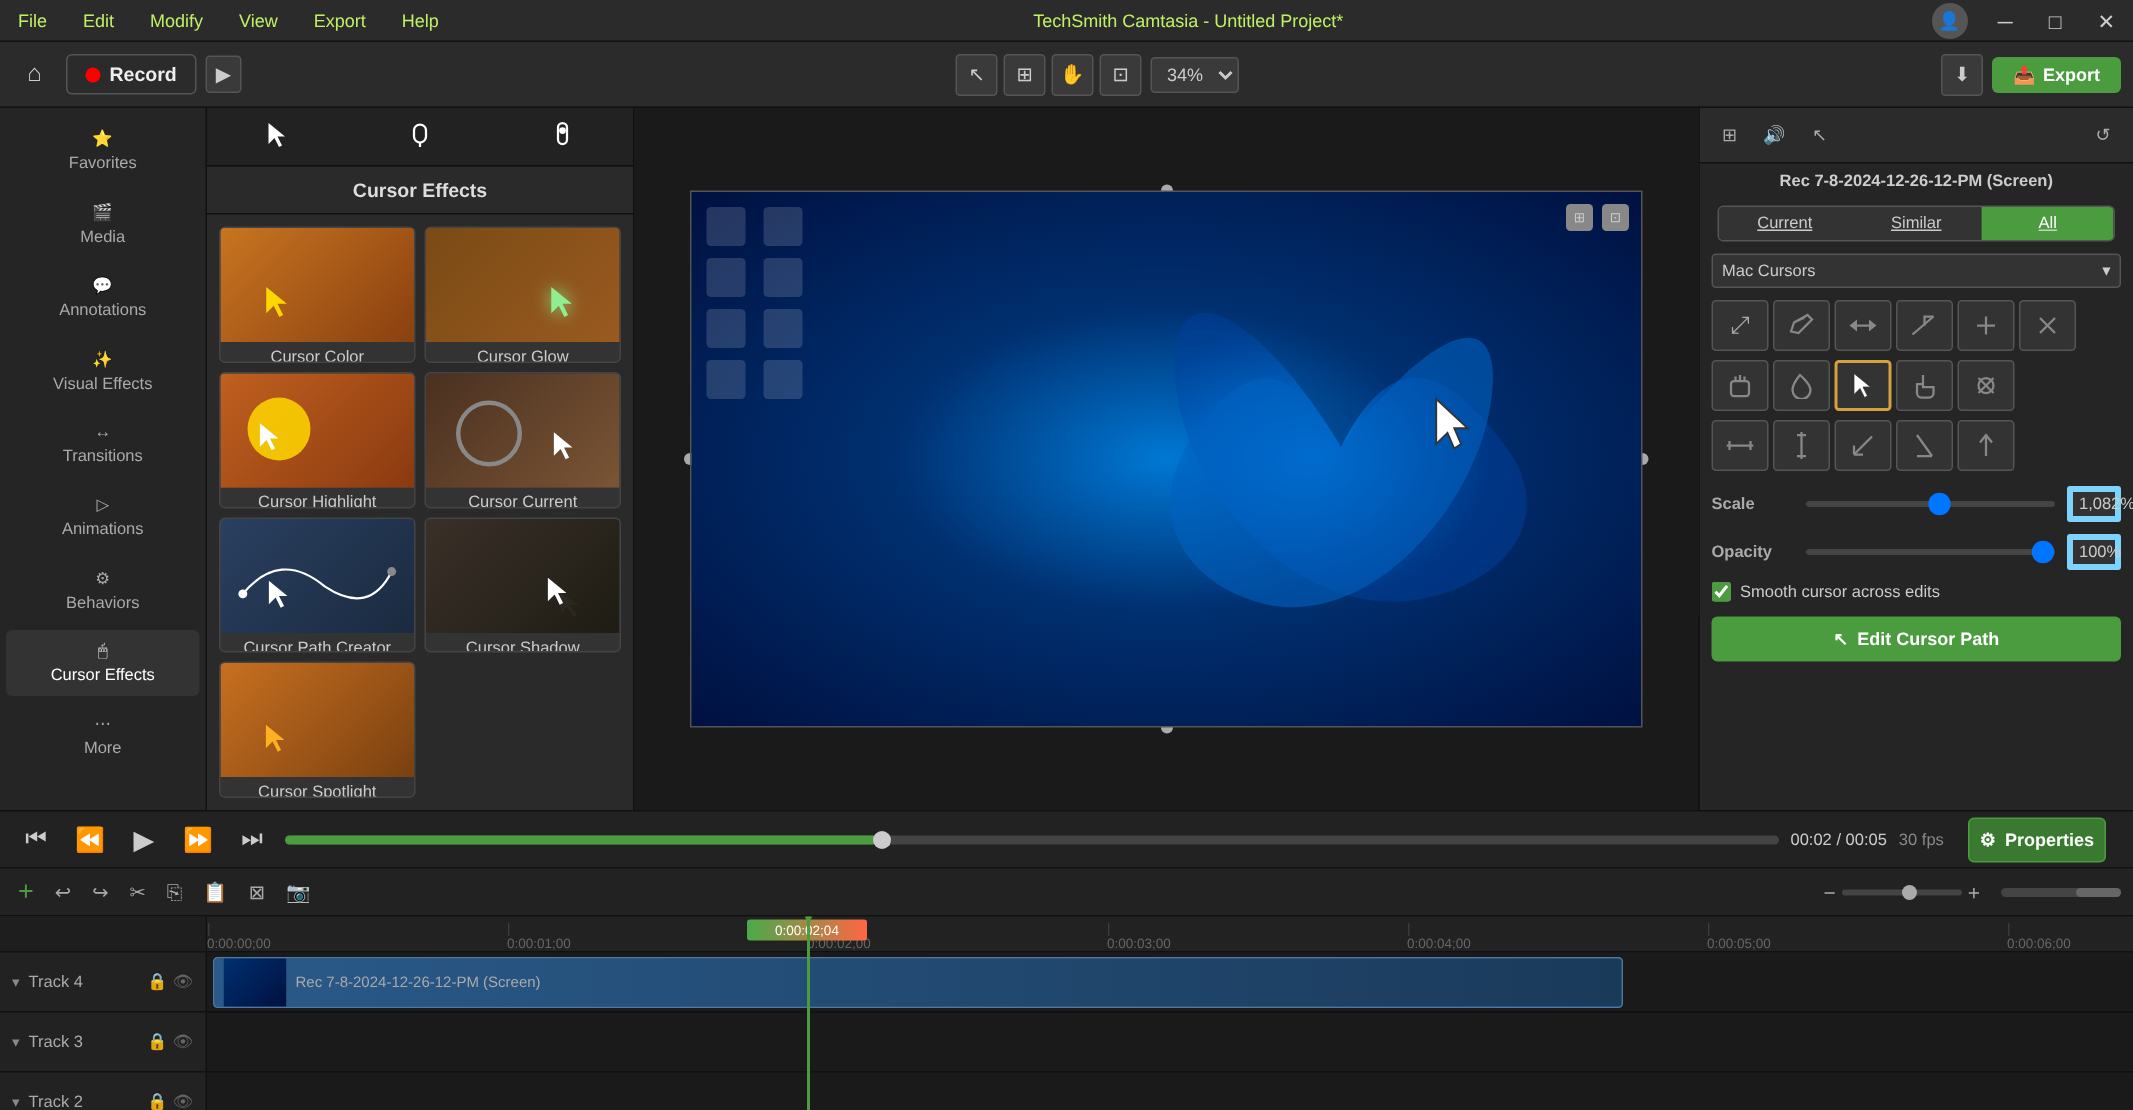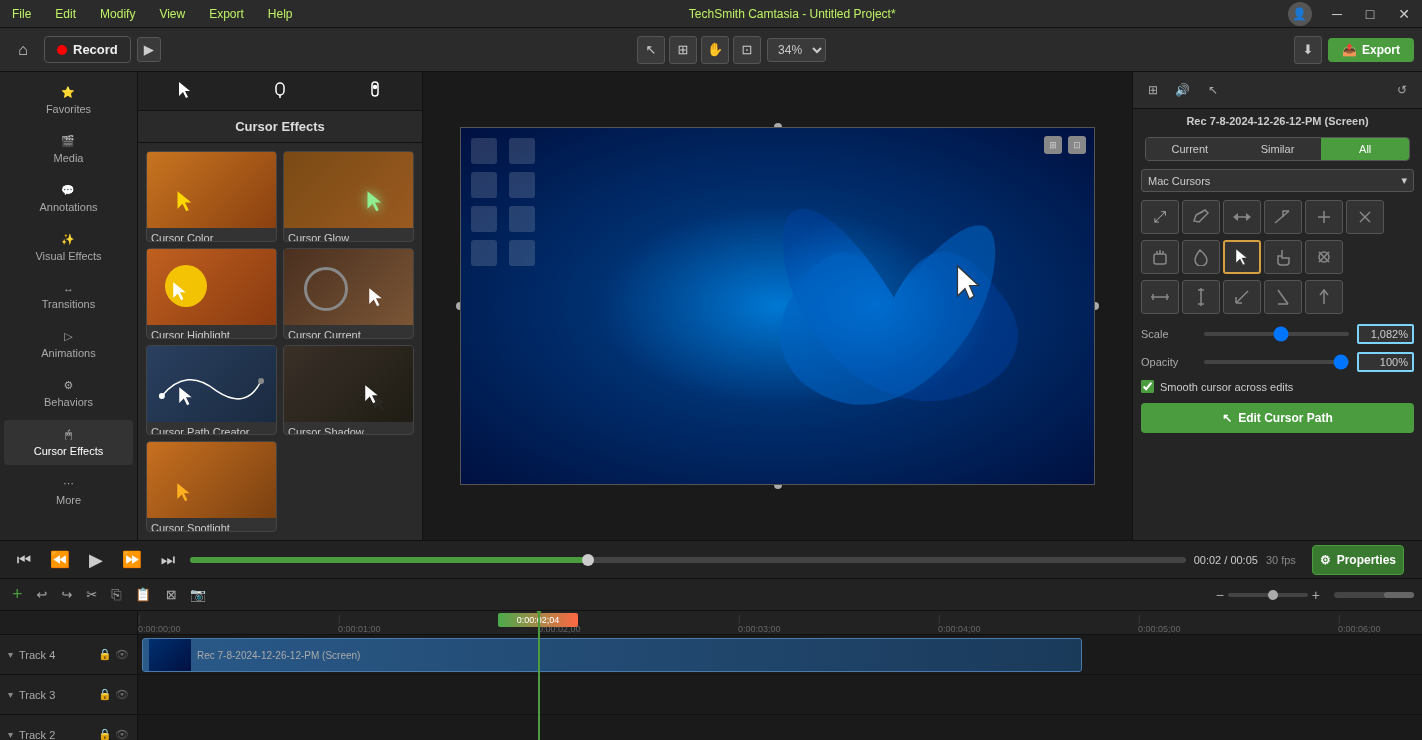--- a/index.html
+++ b/index.html
@@ -30,42 +30,42 @@
     .nav-item.active { background: #333; color: #fff; }
 
     
     .effects-panel { width: 285px; background: #2a2a2a; border-right: 1px solid #111; display: flex; flex-direction: column; }
     .effects-tabs { display: flex; background: #222; border-bottom: 1px solid #111; }
     .eff-tab { flex: 1; display: flex; align-items: center; justify-content: center; padding: 8px; cursor: pointer; border-bottom: 2px solid transparent; }
     .effects-title { text-align: center; font-size: 13px; color: #ddd; padding: 8px; font-weight: 600; border-bottom: 1px solid #111; }
     .effects-grid { display: grid; grid-template-columns: 1fr 1fr; gap: 6px; padding: 8px; overflow-y: auto; }
     .effect-card { background: #333; border-radius: 4px; overflow: hidden; cursor: pointer; border: 1px solid #444; }
     .effect-thumb { width: 100%; height: 76px; background: #555; position: relative; overflow: hidden; }
-    .effect-label { font-size: 11px; color: #ccc; padding: 4px; }
+    .effect-label { font-size: 11px; color: #ccc; text-align: center; padding: 4px; }
 
     
     .preview-area { flex: 1; background: #1a1a1a; display: flex; flex-direction: column; align-items: center; justify-content: center; position: relative; }
     .canvas-container { position: relative; width: 635px; height: 358px; }
     .canvas-img { width: 100%; height: 100%; background: linear-gradient(135deg, #003080 0%, #001040 50%, #0050a0 100%); position: relative; overflow: hidden; border: 1px solid #555; }
 
     
     .right-panel { width: 290px; background: #252525; border-left: 1px solid #111; display: flex; flex-direction: column; overflow-y: auto; }
     .rp-header { display: flex; align-items: center; justify-content: space-between; padding: 6px 8px; background: #2b2b2b; border-bottom: 1px solid #111; }
     .rp-toolbar-icons { display: flex; gap: 6px; }
     .rp-icon { width: 24px; height: 24px; background: none; border: none; color: #aaa; cursor: pointer; display: flex; align-items: center; justify-content: center; border-radius: 3px; }
     .rec-label { font-size: 11px; color: #ccc; padding: 6px 8px; text-align: center; font-weight: 600; }
     .replace-label { font-size: 11px; color: #ccc; padding: 4px 8px; text-align: center; }
-    .cursor-type-btns { display: flex; margin: 4px 12px; border: 1px solid #555; border-radius: 4px; overflow: hidden; }
+    .cursor-type-btns { display: flex; margin: 4px 12px; border: 1px solid #555; border-radius: 4px; overflow: hidden; text-decoration: underline; }
     .ctb { flex: 1; background: #333; border: none; color: #ccc; padding: 5px; cursor: pointer; font-size: 11px; }
     .ctb.active { background: #4a9c3f; color: white; }
     .cursor-dropdown { margin: 4px 8px; background: #333; border: 1px solid #555; border-radius: 3px; color: #ccc; padding: 4px 6px; font-size: 11px; width: calc(100% - 16px); display: flex; align-items: center; justify-content: space-between; cursor: pointer; }
     .scale-row { display: flex; align-items: center; padding: 4px 8px; gap: 8px; }
-    .scale-label { width: 55px; font-size: 11px; color: #aaa; }
+    .scale-label { width: 55px; font-size: 11px; color: #aaa; font-weight: bold; }
     .scale-slider { flex: 1; height: 4px; background: #444; border-radius: 2px; appearance: none; cursor: pointer; }
-    .scale-val { width: 57px; text-align: right; font-size: 11px; color: #ccc; background: #333; border: 2px solid #7dd3fc; padding: 2px 4px; border-radius: 2px; }
+    .scale-val { width: 36px; text-align: right; font-size: 11px; color: #ccc; background: #333; border: 4px solid #7dd3fc; padding: 2px 4px; border-radius: 2px; }
     .smooth-row { display: flex; align-items: center; padding: 4px 8px; gap: 6px; font-size: 11px; color: #ccc; }
     .smooth-row input { accent-color: #4a9c3f; }
     .edit-path-btn { margin: 6px 8px; background: #4a9c3f; border: none; color: white; padding: 8px; border-radius: 4px; cursor: pointer; font-size: 12px; font-weight: 600; width: calc(100% - 16px); display: flex; align-items: center; justify-content: center; gap: 6px; }
     .properties-btn { margin: 6px 8px; background: #3a7a30; border: 1px solid #4a9c3f; color: white; padding: 7px; border-radius: 4px; cursor: pointer; font-size: 12px; font-weight: 600; width: calc(100% - 16px); display: flex; align-items: center; justify-content: center; gap: 6px; }
 
     
     .playback-bar { display: flex; align-items: center; background: #222; height: 38px; padding: 0 10px; gap: 8px; border-top: 1px solid #111; }
     .pb-btn { background: none; border: none; color: #ccc; cursor: pointer; font-size: 16px; width: 28px; height: 28px; display: flex; align-items: center; justify-content: center; border-radius: 3px; }
     .pb-play { font-size: 18px; }
     .pb-progress { flex: 1; height: 6px; background: #444; border-radius: 3px; position: relative; }

